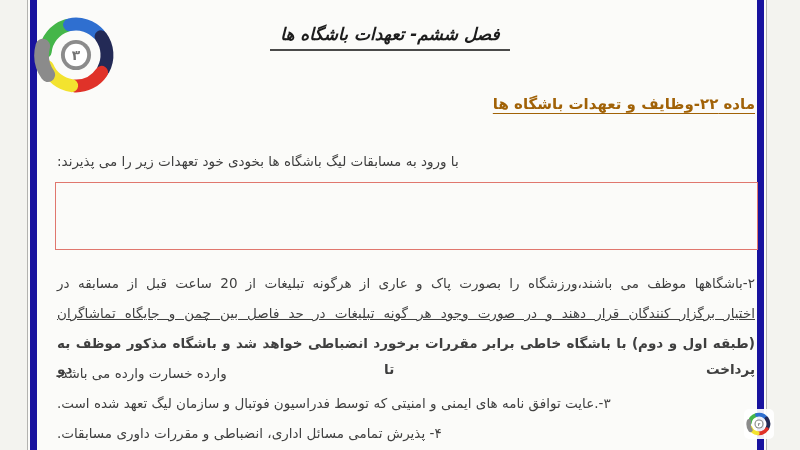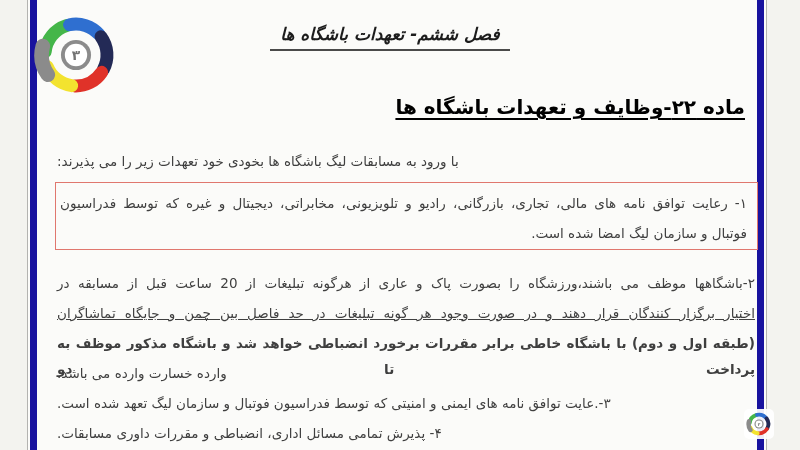--- a/index.html
+++ b/index.html
@@ -28,22 +28,22 @@
 
   .title-wrap{position:absolute;left:40px;right:60px;top:24px;text-align:center;}
   .chapter-title{
     display:inline-block;direction:rtl;
     font-size:17px;font-weight:bold;font-style:italic;
     color:#1c1c1c;border-bottom:2px solid #4a4a4a;
     padding:0 10px 5px 10px;letter-spacing:.5px;
   }
 
   .article-heading{
-    position:absolute;right:55px;top:95px;direction:rtl;
-    font-size:20px;font-weight:bold;color:#000000;
+    position:absolute;right:45px;top:95px;direction:rtl;
+    font-size:15px;font-weight:bold;color:#a16207;
     text-decoration:underline;text-underline-offset:4px;
   }
 
   .line{
     position:absolute;left:57px;right:45px;height:26px;line-height:26px;
     direction:rtl;text-align:left;font-size:13.5px;color:#3f3f3f;
     white-space:nowrap;
   }
   .line.just{
     white-space:normal;text-align:justify;text-align-last:justify;
@@ -105,22 +105,20 @@
 
 <div class="title-wrap">
   <span class="chapter-title">فصل ششم- تعهدات باشگاه ها</span>
 </div>
 
 <div class="article-heading">ماده ۲۲-وظایف و تعهدات باشگاه ها</div>
 
 <div class="line intro">با ورود به مسابقات لیگ باشگاه ها بخودی خود تعهدات زیر را می پذیرند:</div>
 
 <div class="highlight-box">
-  <div class="boxline l1 just">۱- رعایت توافق نامه های مالی، تجاری، بازرگانی، رادیو و تلویزیونی، مخابراتی، دیجیتال و غیره که توسط فدراسیون</div>
-  <div class="boxline l2">فوتبال و سازمان لیگ امضا شده است.</div>
 </div>
 
 <div class="line just c2l1">۲-باشگاهها موظف می باشند،ورزشگاه را بصورت پاک و عاری از هرگونه تبلیغات از 20 ساعت قبل از مسابقه در</div>
 <div class="line just c2l2">اختیار برگزار کنندگان قرار دهند و در صورت وجود هر گونه تبلیغات در حد فاصل بین چمن و جایگاه تماشاگران</div>
 <div class="line just c2l3">(طبقه اول و دوم) با باشگاه خاطی برابر مقررات برخورد انضباطی خواهد شد و باشگاه مذکور موظف به پرداخت تا دو</div>
 <div class="line c2l4">وارده خسارت وارده می باشد.</div>
 
 <div class="line c3">۳-.عایت توافق نامه های ایمنی و امنیتی  که توسط فدراسیون فوتبال و سازمان لیگ تعهد شده است.</div>
 <div class="line c4">۴- پذیرش تمامی مسائل اداری، انضباطی و مقررات داوری مسابقات.</div>
 

